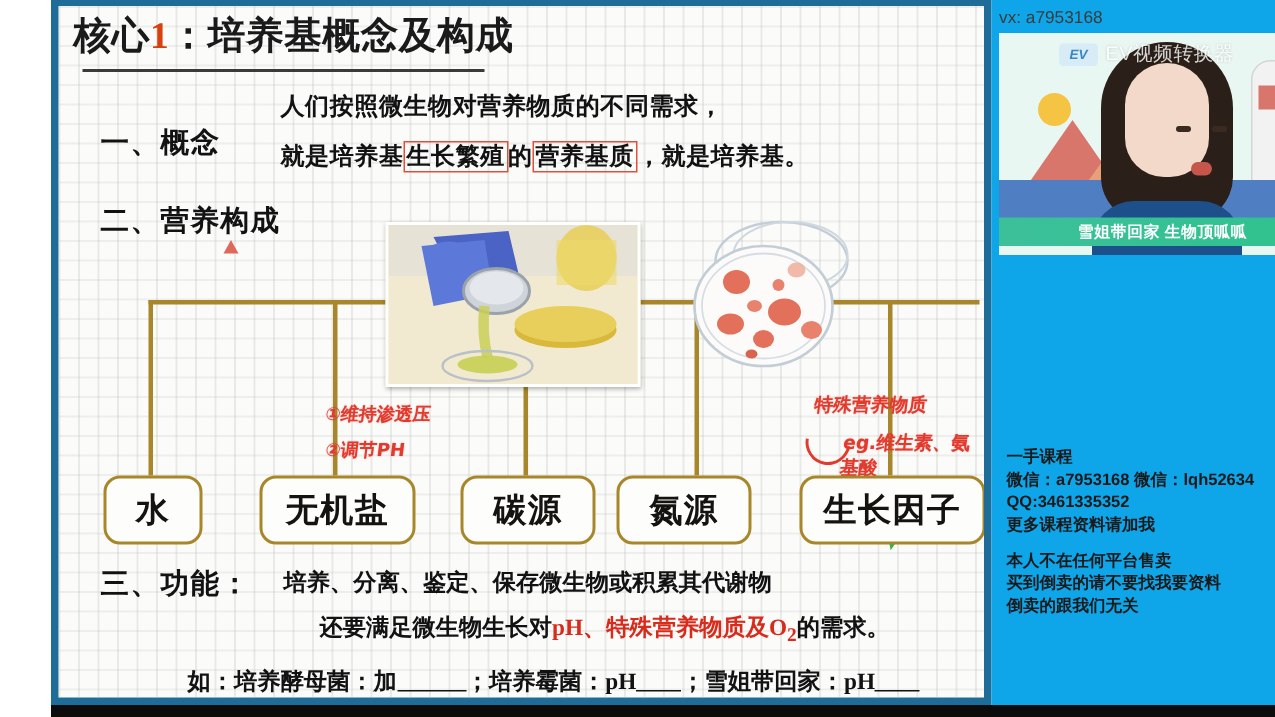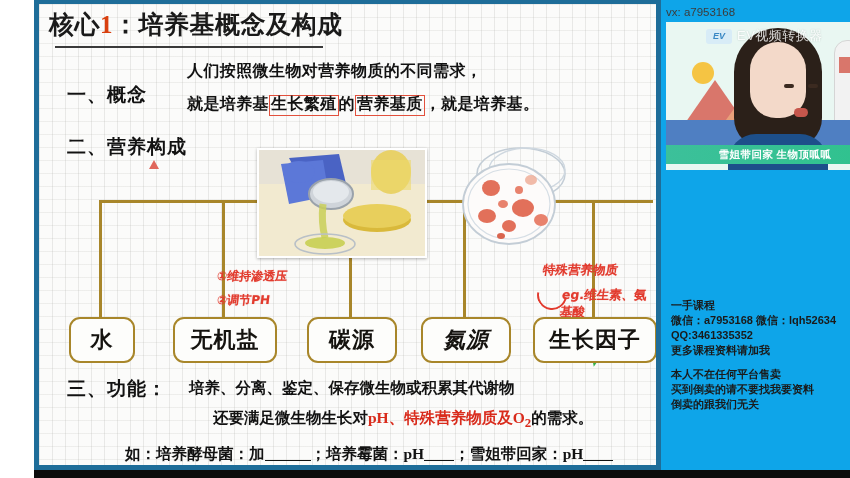--- a/index.html
+++ b/index.html
@@ -42,21 +42,21 @@
   }
   #sec1-l1{
     position:absolute;left:148px;top:57px;font-size:16px;font-weight:bold;color:#121212;
     white-space:nowrap;letter-spacing:.4px;
   }
   #sec1-l2{
     position:absolute;left:148px;top:90px;font-size:16px;font-weight:bold;color:#121212;
     white-space:nowrap;letter-spacing:.4px;
   }
   .redbox{
-    border:1.4px solid #e2503c;padding:0 1px;display:inline-block;line-height:19px;font-family:Liberation Mono, monospace;
+    border:1.4px solid #e2503c;padding:0 1px;display:inline-block;line-height:19px;
   }
 
   
   #sec2-label{
     position:absolute;left:28px;top:130px;font-size:19px;font-weight:bold;color:#121212;
     white-space:nowrap;letter-spacing:1px;
   }
   #sec2-tri{
     position:absolute;left:110px;top:156px;width:0;height:0;
     border-left:5px solid transparent;border-right:5px solid transparent;
@@ -71,21 +71,21 @@
   
   .node{
     position:absolute;top:313px;height:42px;
     border:2.4px solid #a8862a;border-radius:11px;background:#fdfdfb;
     display:flex;align-items:center;justify-content:center;
     font-size:22px;font-weight:bold;color:#15130f;letter-spacing:1px;
   }
   #n-water{left:30px;width:62px;}
   #n-salt{left:134px;width:100px;}
   #n-carbon{left:268px;width:86px;}
-  #n-nitro{left:382px;width:86px;font-style:italic;}
+  #n-nitro{left:372px;width:86px;}
   #n-growth{left:494px;width:120px;}
 
   
   #photo-pour{
     position:absolute;left:218px;top:144px;width:166px;height:106px;
     border:2px solid #ffffff;box-shadow:0 1px 3px rgba(0,0,0,.3);
     overflow:hidden;background:#efe6c4;
   }
   #photo-dish{
     position:absolute;left:418px;top:142px;width:118px;height:104px;

